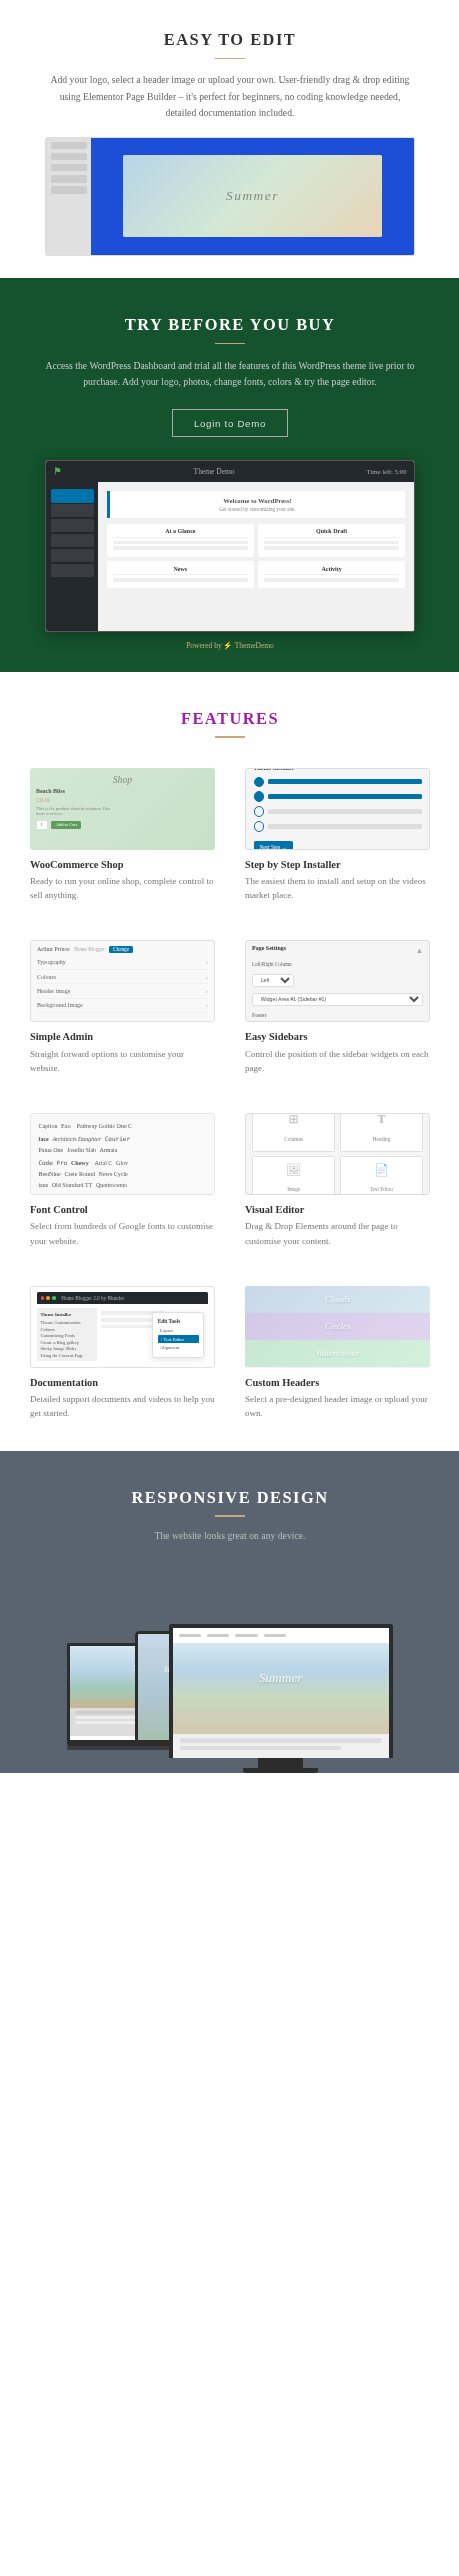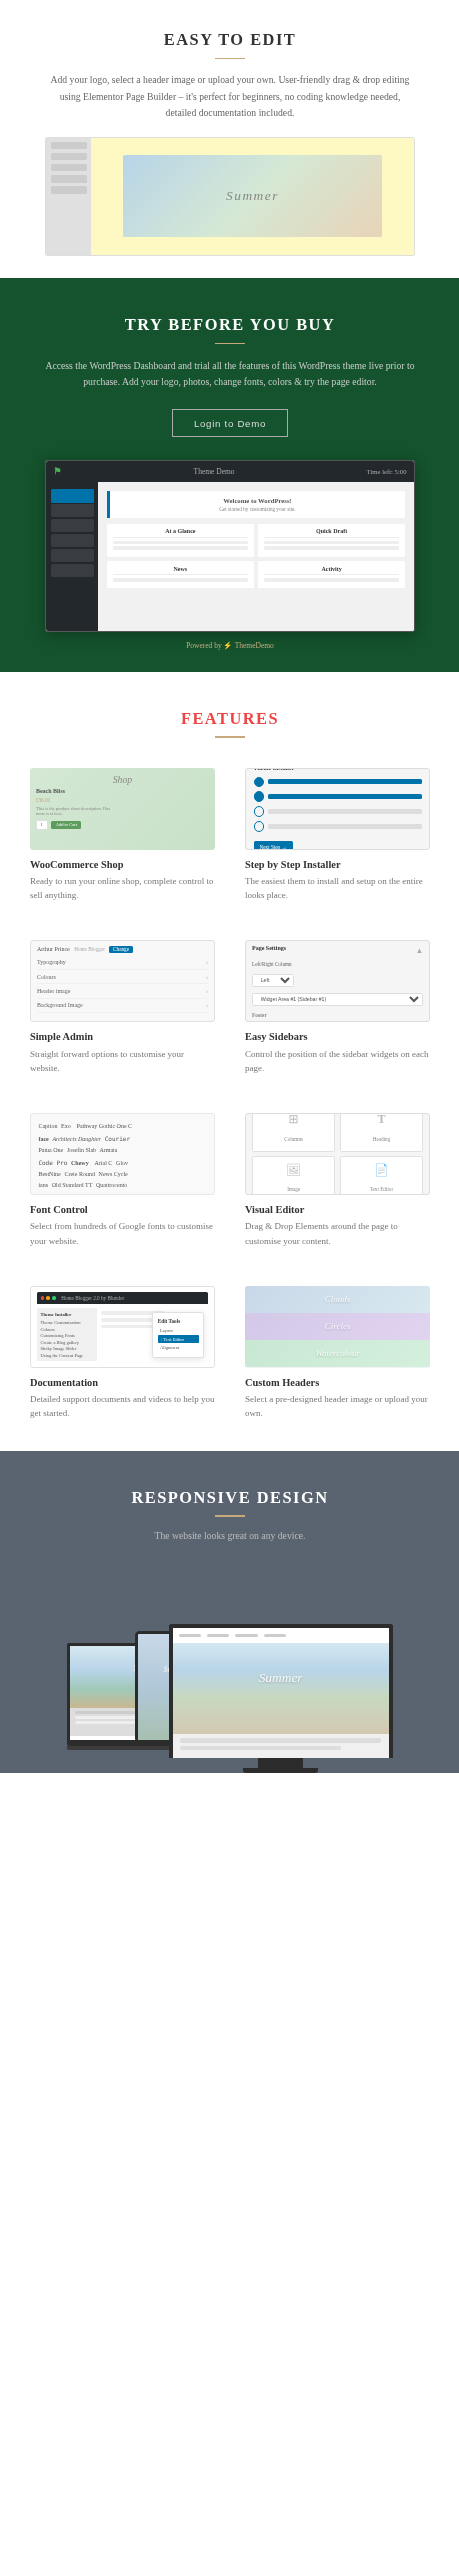--- a/index.html
+++ b/index.html
@@ -61,21 +61,21 @@
       background: #ccc;
       margin: 3.7px 4.5px;
       border-radius: 1.5px;
     }
     .mockup-content {
       position: absolute;
       left: 45px;
       top: 0;
       right: 0;
       bottom: 0;
-      background: #fef9c3;
+      background: #1d4ed8;
       display: flex;
       align-items: center;
       justify-content: center;
     }
     .mockup-hero {
       width: 80%;
       height: 70%;
       background: linear-gradient(135deg, #b8d4e8 0%, #d4e8d4 50%, #e8d4b8 100%);
       border-radius: 1.5px;
       display: flex;
@@ -227,21 +227,21 @@
     .features {
       background: #fff;
       padding: 37px 22.4px 22.4px;
       text-align: center;
     }
     .features h2 {
       font-size: 16.4px;
       font-weight: 700;
       letter-spacing: 1.5px;
       text-transform: uppercase;
-      color: #ef4444;
+      color: #a21caf;
       margin-bottom: 7.5px;
     }
     .features-grid {
       display: grid;
       grid-template-columns: 1fr 1fr;
       gap: 22.4px 15px;
       margin-top: 22.4px;
       text-align: left;
     }
     .feature-item {
@@ -792,21 +792,21 @@
           <div class="installer-step">
             <div class="installer-circle"></div>
             <div class="installer-line"></div>
           </div>
           <div style="margin-top:6px;">
             <div style="display:inline-block;background:#0073aa;color:#fff;padding:2.2px 6px;font-size:5.2px;border-radius:1.5px;">Next Step →</div>
           </div>
         </div>
       </div>
       <div class="feature-title">Step by Step Installer</div>
-      <div class="feature-desc">The easiest them to install and setup on the entire looks place.</div>
+      <div class="feature-desc">The easiest them to install and setup on the videos market place.</div>
     </div>
 
     <div class="feature-item">
       <div class="feature-thumb admin">
         <div style="padding:6px;width:100%;position:relative;">
           <div style="display:flex;gap:4.5px;margin-bottom:6px;">
             <div style="font-size:6px;color:#555;">Arthur Prince</div>
             <div style="font-size:5.2px;color:#aaa;">Home Blogger</div>
             <div style="font-size:5.2px;background:#0073aa;color:#fff;padding:0.7px 3.7px;border-radius:1.5px;">Change</div>
           </div>

